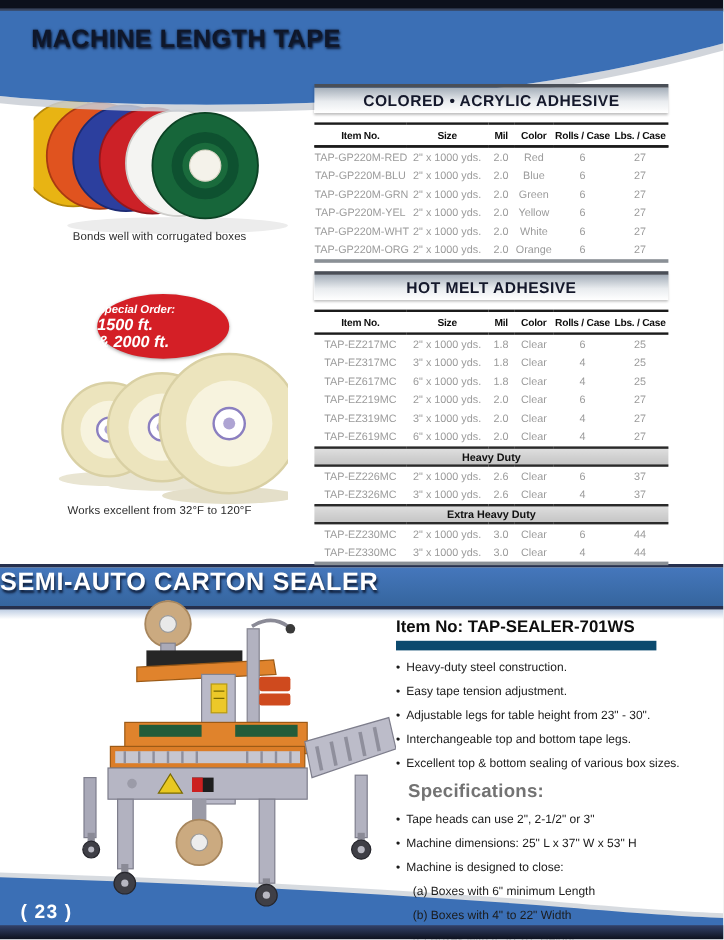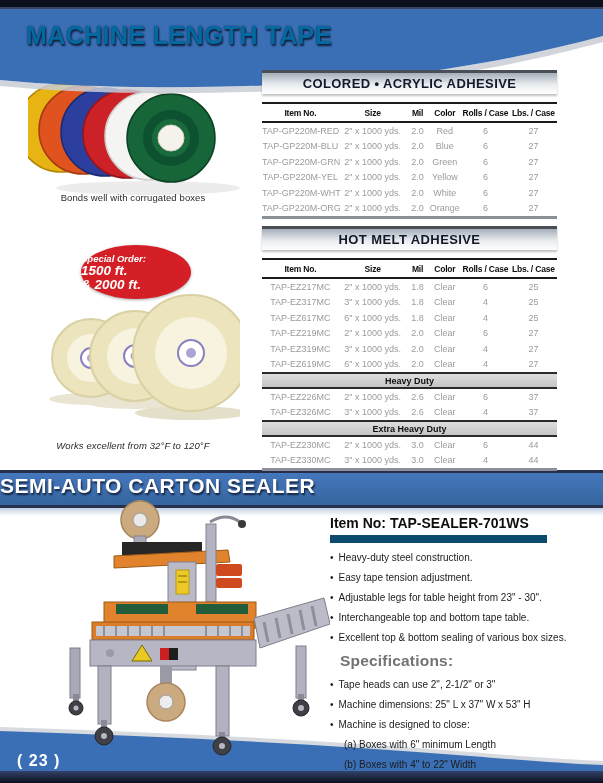--- a/index.html
+++ b/index.html
@@ -3,21 +3,21 @@
 <meta charset="utf-8">
 <style>
   html,body{margin:0;padding:0;background:#e8e8e8;}
   .page{position:relative;width:603px;height:783px;background:#ffffff;overflow:hidden;
         font-family:"Liberation Sans", sans-serif; margin:0 auto;}
   svg{display:block;}
 
   
   .header-svg{position:absolute;top:0;left:0;z-index:2;}
   .page-title{position:absolute;top:21px;left:26px;z-index:3;
-      font-size:25px;font-weight:bold;color:#0369a1;letter-spacing:.4px;
+      font-size:21px;font-weight:bold;color:#0f172a;letter-spacing:.4px;
       text-shadow:1px 2px 2px rgba(8,18,40,.85), 0 0 2px rgba(8,18,40,.6);}
 
   
   .abs{position:absolute;}
   .caption{font-size:9.5px;color:#2a2a2a;text-align:center;letter-spacing:.1px;}
   .badge{position:absolute;left:81px;top:245px;width:110px;height:54px;background:#d41f26;
       border-radius:50%;color:#fff;text-align:left;font-style:italic;font-weight:bold;
       box-shadow:0 1px 3px rgba(0,0,0,.35);z-index:2;}
   .badge .b1{font-size:9.5px;padding-top:8px;}
   .badge .b2{font-size:13.5px;line-height:14px;}
@@ -118,21 +118,21 @@
       <circle cx="107" cy="69" r="11" fill="#ffffff" stroke="#8b7fc0" stroke-width="2"></circle>
       <circle cx="107" cy="69" r="4.5" fill="#9386c4" opacity=".75"></circle>
     </g>
     <g>
       <circle cx="163" cy="66" r="58" fill="#ece4bd" stroke="#d9d0a4" stroke-width="2"></circle>
       <circle cx="163" cy="66" r="36" fill="#f7f3de"></circle>
       <circle cx="163" cy="66" r="13" fill="#ffffff" stroke="#8b7fc0" stroke-width="2"></circle>
       <circle cx="163" cy="66" r="5" fill="#9386c4" opacity=".75"></circle>
     </g>
   </svg>
-  <div class="abs caption" style="left:20px;top:440px;width:226px;font-style:italic;">Works excellent from 32°F to 120°F</div>
+  <div class="abs caption" style="left:20px;top:420px;width:226px;">Works excellent from 32°F to 120°F</div>
 
   <div class="tables">
 
     <div class="band">COLORED  •  ACRYLIC ADHESIVE</div>
     <div class="tgap"></div>
     <div class="tbl-wrap">
       <table class="ptable">
         <colgroup>
             <col class="c1">
             <col class="c2">
@@ -417,21 +417,21 @@
         <div class="li">
           <span class="dot">•</span>
           <span>Easy tape tension adjustment.</span>
         </div>
         <div class="li">
           <span class="dot">•</span>
           <span>Adjustable legs for table height from 23" - 30".</span>
         </div>
         <div class="li">
           <span class="dot">•</span>
-          <span>Interchangeable top and bottom tape table.</span>
+          <span>Interchangeable top and bottom tape legs.</span>
         </div>
         <div class="li">
           <span class="dot">•</span>
           <span>Excellent top &amp; bottom sealing of various box sizes.</span>
         </div>
       </div>
     <div class="specs-title">Specifications:</div>
     <div class="blist">
         <div class="li">
           <span class="dot">•</span>

